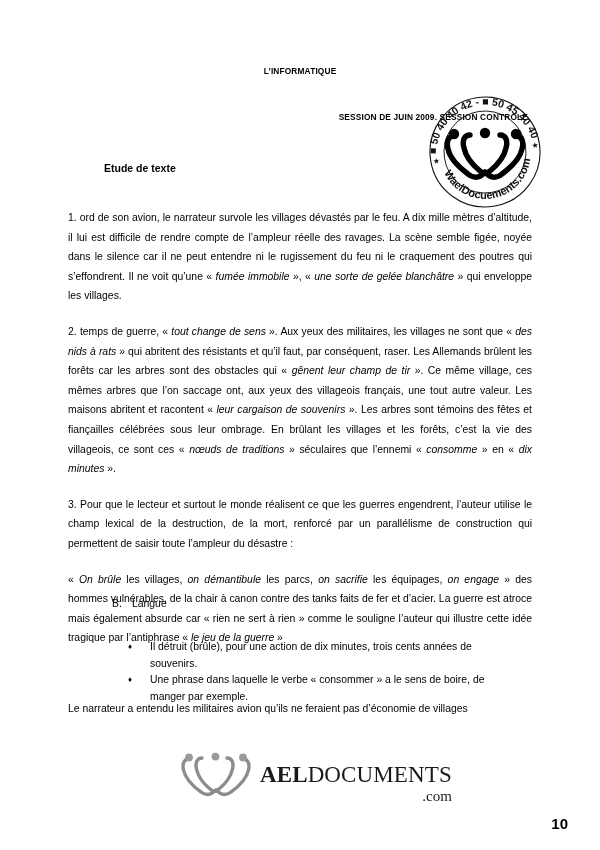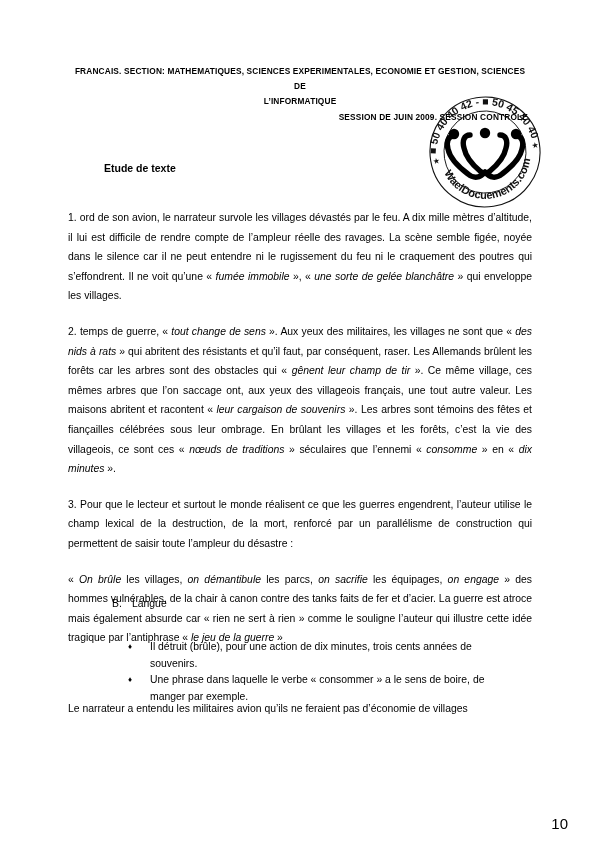--- a/index.html
+++ b/index.html
@@ -150,30 +150,29 @@
     line-height: 17px;
     margin-top: 1px;
   }
 
   
   .page-number {
     position: absolute;
     right: 32px;
     bottom: 18px;
     font-size: 15px;
-    font-weight: normal;
+    font-weight: bold;
   }
 </style>
 </head>
 <body>
 
 <div class="page">
 
   <div class="doc-header">
-    <div class="header-line">FRANCAIS. SECTION: MATHEMATIQUES, SCIENCES EXPERIMENTALES, ECONOMIE ET GESTION, SCIENCES DE</div>
     <div class="header-line">L’INFORMATIQUE</div>
   </div>
   <div class="session-line">SESSION DE JUIN 2009. SESSION CONTROLE</div>
 
   <div class="stamp">
     <svg viewBox="0 0 122 118" width="122" height="118" aria-hidden="true">
       <defs>
         <path id="ringTop" d="M 12,62 A 49,49 0 0 1 110,62" fill="none"></path>
         <path id="ringBottom" d="M 16,62 A 45,45 0 0 0 106,62" fill="none"></path>
       </defs>
@@ -223,16 +222,34 @@
       <span class="bullet-text">Il détruit (brûle), pour une action de dix minutes, trois cents années de souvenirs.</span>
     </div>
     <div class="bullet-row">
       <span class="bullet-mark">♦</span>
       <span class="bullet-text">Une phrase dans laquelle le verbe « consommer » a le sens de boire, de manger par exemple.</span>
     </div>
   </div>
 
   <div class="closing-line">Le narrateur a entendu les militaires avion qu’ils ne feraient pas d’économie de villages</div>
 
+  <div class="footer-logo">
+    <div class="footer-mark">
+      <svg viewBox="0 0 78 56" width="78" height="56" aria-hidden="true">
+        <g fill="none" stroke="#8c8c8c" stroke-width="3.4" stroke-linecap="round">
+          <path d="M 11,11 C 6,11 4,16 5.5,22 C 7.5,31 16,39 23,44 C 28,48 33,47 38,42"></path>
+          <path d="M 38,42 C 43,47 48,48 53,44 C 60,39 68.5,31 70.5,22 C 72,16 70,11 65,11"></path>
+          <path d="M 24,10 C 19,10 17,15 18.5,21 C 20.5,30 27,37 32,41 C 35,44 38,44 41,41 C 46,37 52.5,30 54.5,21 C 56,15 54,10 49,10"></path>
+        </g>
+        <circle cx="11" cy="9.5" r="3.9" fill="#9a9a9a"></circle>
+        <circle cx="65" cy="9.5" r="3.9" fill="#9a9a9a"></circle>
+        <circle cx="37.5" cy="8.6" r="3.9" fill="#9a9a9a"></circle>
+      </svg>
+    </div>
+    <div class="footer-wordmark">
+      <div class="footer-name"><span class="bold3">AEL</span><span>DOCUMENTS</span></div>
+      <div class="footer-dotcom">.com</div>
+    </div>
+  </div>
 
   <div class="page-number">10</div>
 
 </div>
 
 </body></html>

